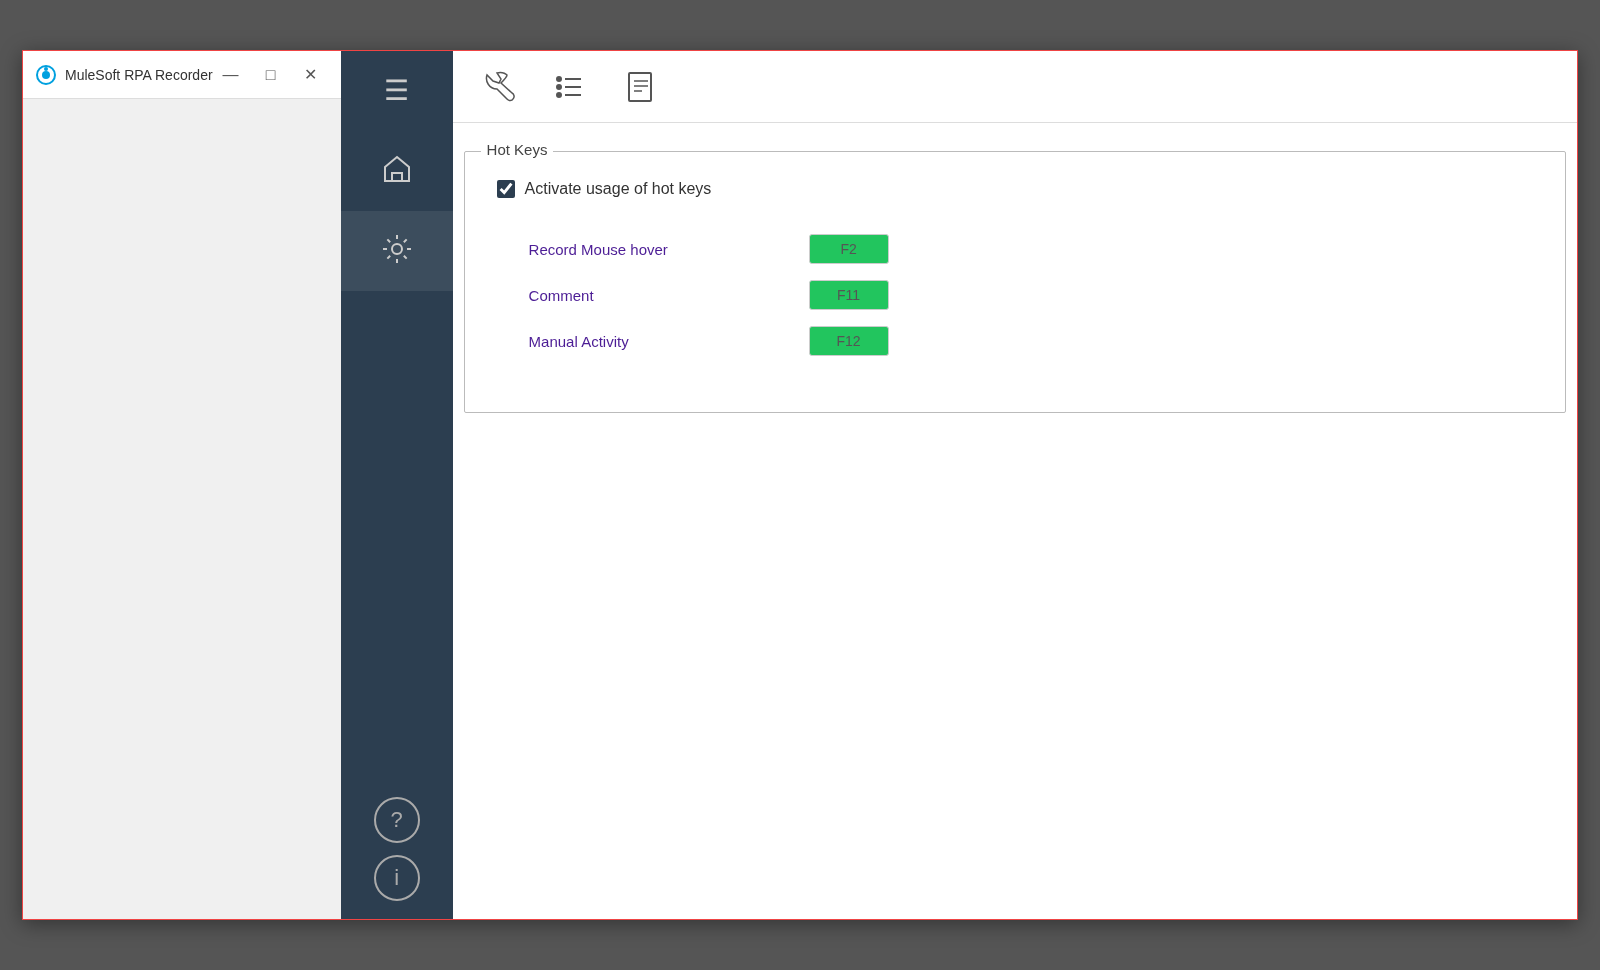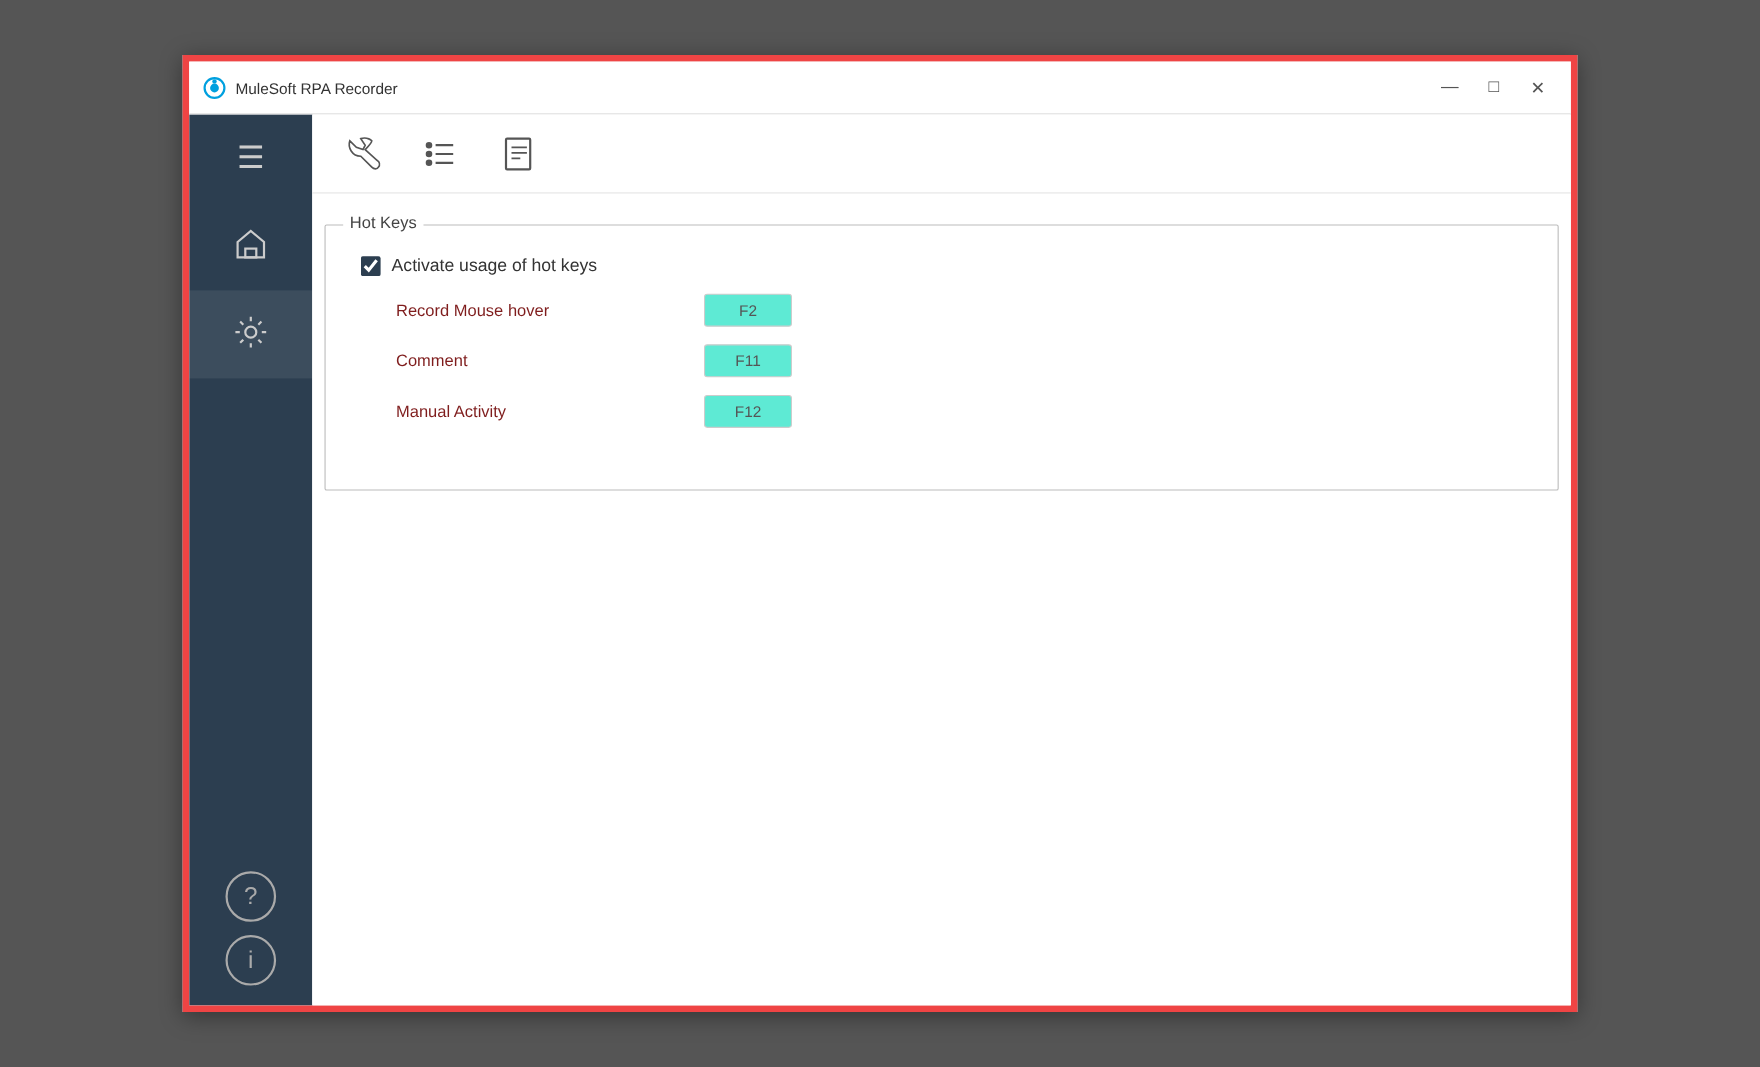--- a/index.html
+++ b/index.html
@@ -7,27 +7,27 @@
     body {
       background: #555;
       display: flex;
       justify-content: center;
       align-items: center;
       min-height: 100vh;
       font-family: 'Segoe UI', Arial, sans-serif;
     }
 
     .window {
-      width: 1268px;
+      width: 1556px;
       height: 870px;
       background: #f0f0f0;
-      border: 6px solid #ef4444;
+      border: 1px solid #ef4444;
       box-shadow: 0 4px 20px rgba(0,0,0,0.4);
       display: flex;
-      flex-direction: column;
+      flex-direction: row;
     }
 
     
     .title-bar {
       height: 48px;
       background: #fff;
       display: flex;
       align-items: center;
       padding: 0 12px;
       border-bottom: 1px solid #ddd;
@@ -167,21 +167,21 @@
       padding: 0 6px;
       font-size: 15px;
       color: #444;
       font-weight: 500;
     }
 
     .activate-row {
       display: flex;
       align-items: flex-start;
       gap: 10px;
-      margin-bottom: 16px;
+      margin-bottom: 36px;
       margin-top: 4px;
     }
 
     .activate-checkbox {
       width: 18px;
       height: 18px;
       cursor: pointer;
       accent-color: #2c3e50;
     }
 
@@ -192,27 +192,27 @@
 
     .hotkey-row {
       display: flex;
       align-items: center;
       margin-bottom: 16px;
       padding-left: 32px;
     }
 
     .hotkey-name {
       font-size: 15px;
-      color: #7f1d1d;
+      color: #4c1d95;
       width: 280px;
       flex-shrink: 0;
     }
 
     .hotkey-badge {
-      background: #5eead4;
+      background: #22c55e;
       border: 1px solid #ccc;
       border-radius: 3px;
       padding: 6px 20px;
       font-size: 14px;
       color: #555;
       min-width: 80px;
       text-align: center;
     }
 
     

